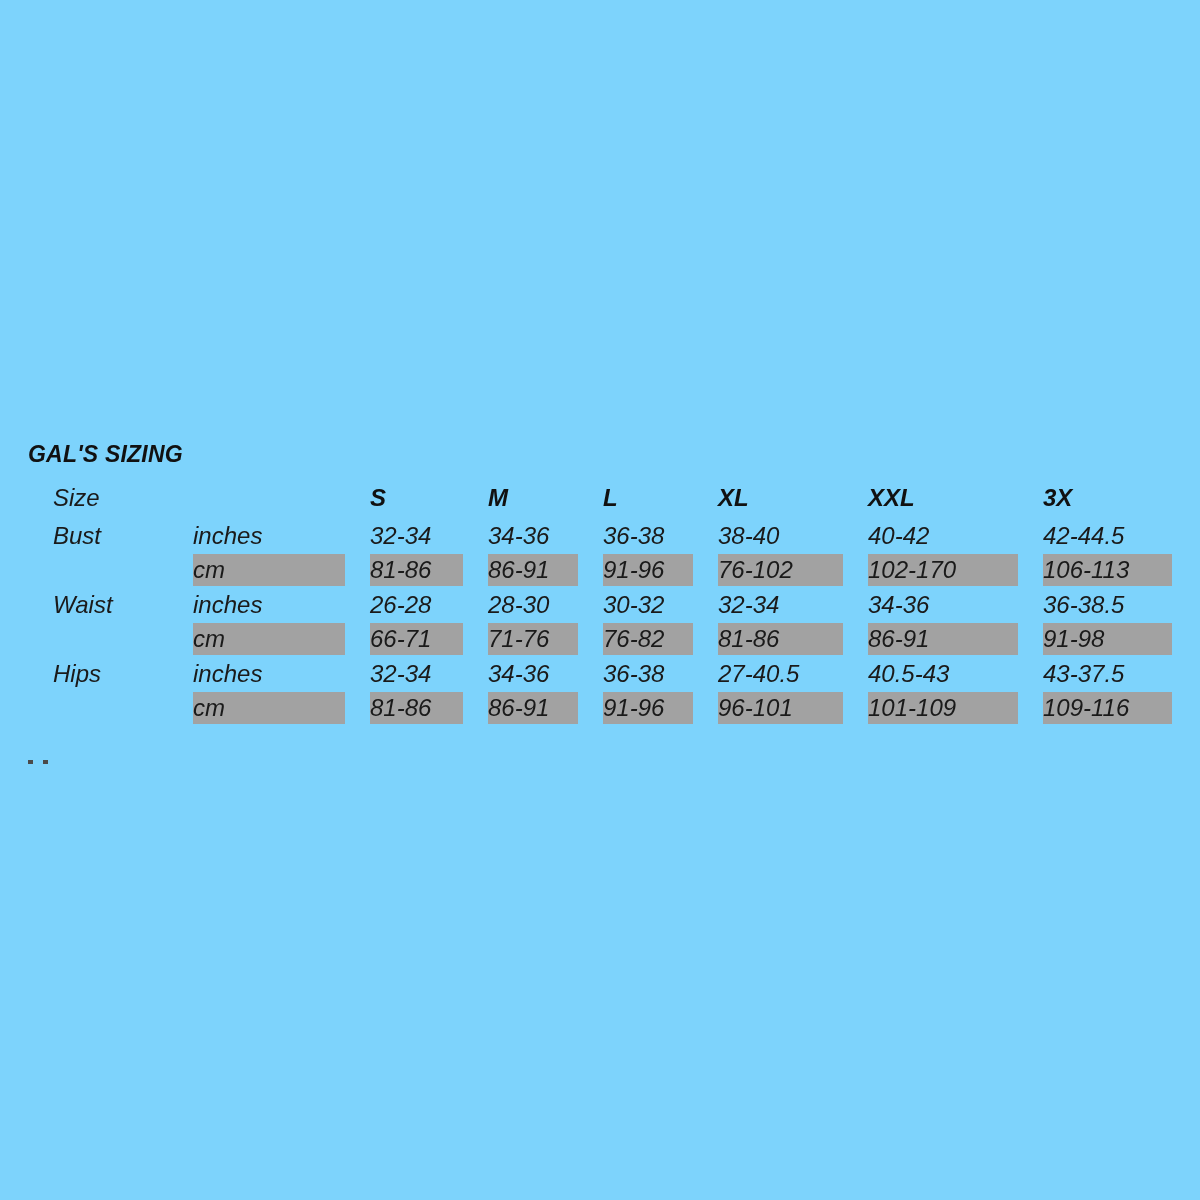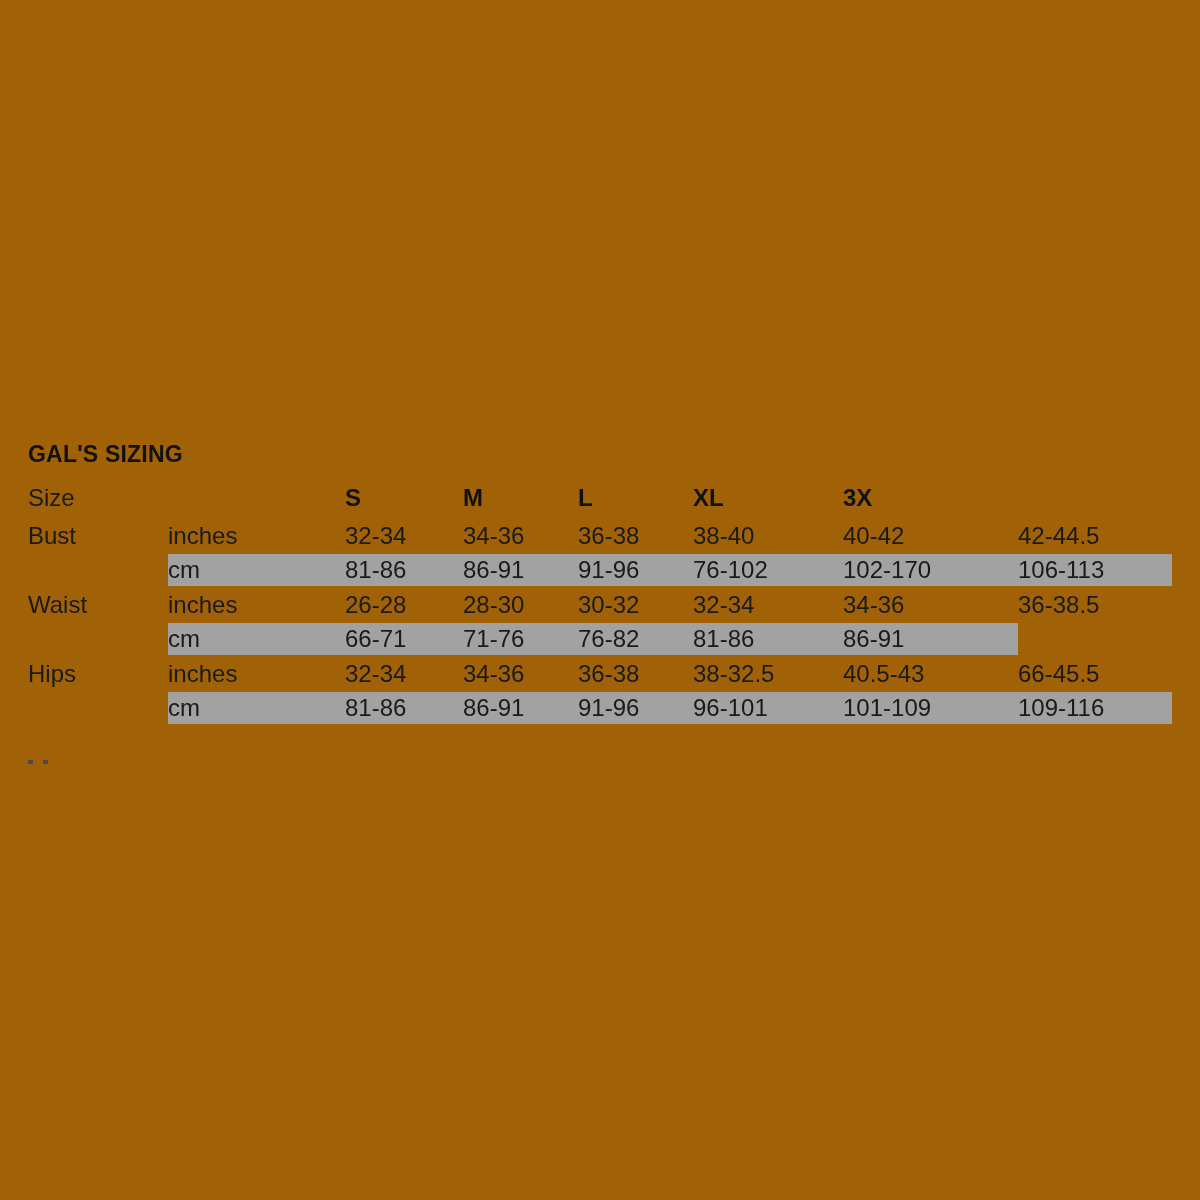--- a/index.html
+++ b/index.html
@@ -1,23 +1,24 @@
 <!DOCTYPE html>
 <html style="--band: #a2a2a2;"><head>
 <meta charset="utf-8">
 <style>
   html, body { margin: 0; padding: 0; background: #ffffff; }
   .canvas {
     position: relative;
     width: 1200px;
     height: 1200px;
-    background: #a16207;
+    background: #7dd3fc;
     overflow: hidden;
     font-family: "Liberation Sans", sans-serif;
     color: #1a1a1a;
+    font-style: italic;
   }
   .chart-block {
     position: absolute;
     left: 28px;
     top: 441px;
     width: 1144px;
   }
   .title {
     margin: 0 0 11px 0;
     font-size: 23px;
@@ -33,20 +34,21 @@
   .row.header { height: 38px; }
   .row.in     { height: 37px; }
   .row.cm     { height: 32px; }
   .cell {
     display: flex;
     align-items: center;
     font-size: 24px;
     line-height: 1;
     white-space: nowrap;
     color: #1a1a1a;
+    margin-left: 25px;
   }
   .row.header .cell.size-h { font-weight: bold; color: #111111; }
   .row.cm .cell.banded { background: var(--band, #a2a2a2); }
   .marks {
     position: absolute;
     left: 28px;
     top: 760px;
     display: flex;
     gap: 10px;
   }
@@ -64,20 +66,21 @@
   <div class="chart-block">
     <h1 class="title">GAL'S SIZING</h1>
     <div id="size-table">
         <div class="row header">
           <div class="cell">Size</div>
           <div class="cell"></div>
           <div class="cell size-h">S</div>
           <div class="cell size-h">M</div>
           <div class="cell size-h">L</div>
           <div class="cell size-h">XL</div>
+          <div class="cell size-h">XXL</div>
           <div class="cell size-h">3X</div>
         </div>
         <div class="row in">
           <div class="cell">Bust</div>
           <div class="cell">inches</div>
           <div class="cell">32-34</div>
           <div class="cell">34-36</div>
           <div class="cell">36-38</div>
           <div class="cell">38-40</div>
           <div class="cell">40-42</div>
@@ -104,30 +107,31 @@
           <div class="cell">36-38.5</div>
         </div>
         <div class="row cm">
           <div class="cell"></div>
           <div class="cell banded">cm</div>
           <div class="cell banded">66-71</div>
           <div class="cell banded">71-76</div>
           <div class="cell banded">76-82</div>
           <div class="cell banded">81-86</div>
           <div class="cell banded">86-91</div>
+          <div class="cell banded">91-98</div>
         </div>
         <div class="row in">
           <div class="cell">Hips</div>
           <div class="cell">inches</div>
           <div class="cell">32-34</div>
           <div class="cell">34-36</div>
           <div class="cell">36-38</div>
-          <div class="cell">38-32.5</div>
+          <div class="cell">27-40.5</div>
           <div class="cell">40.5-43</div>
-          <div class="cell">66-45.5</div>
+          <div class="cell">43-37.5</div>
         </div>
         <div class="row cm">
           <div class="cell"></div>
           <div class="cell banded">cm</div>
           <div class="cell banded">81-86</div>
           <div class="cell banded">86-91</div>
           <div class="cell banded">91-96</div>
           <div class="cell banded">96-101</div>
           <div class="cell banded">101-109</div>
           <div class="cell banded">109-116</div>

